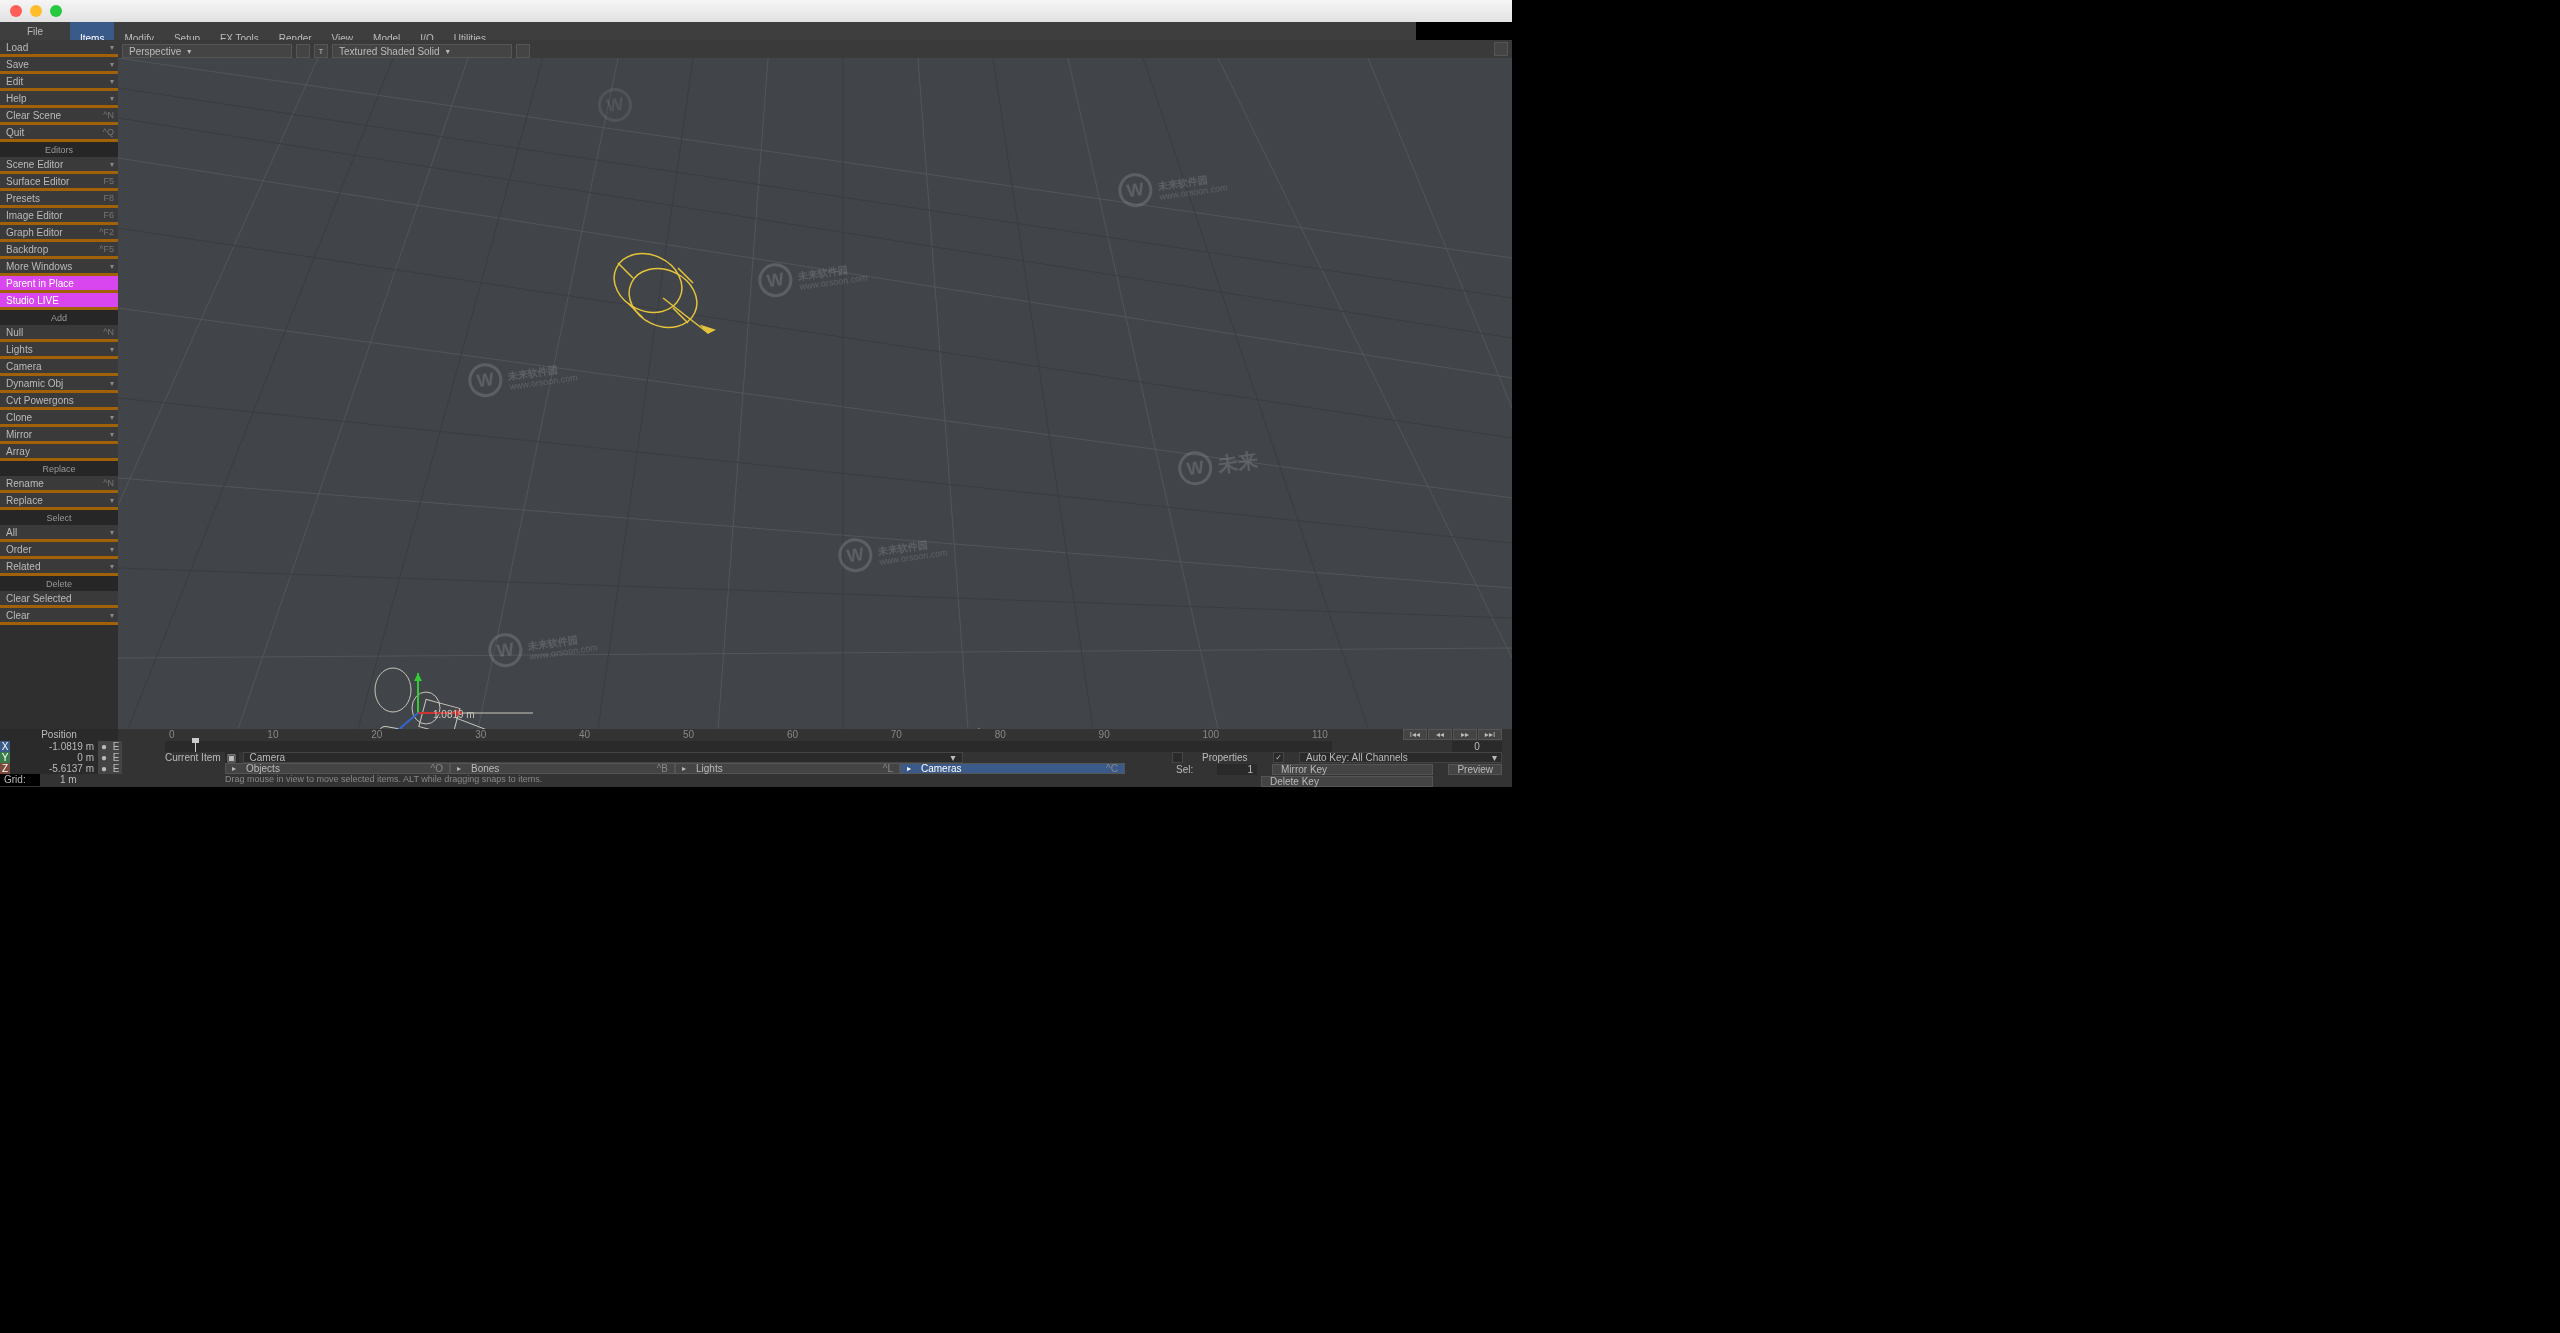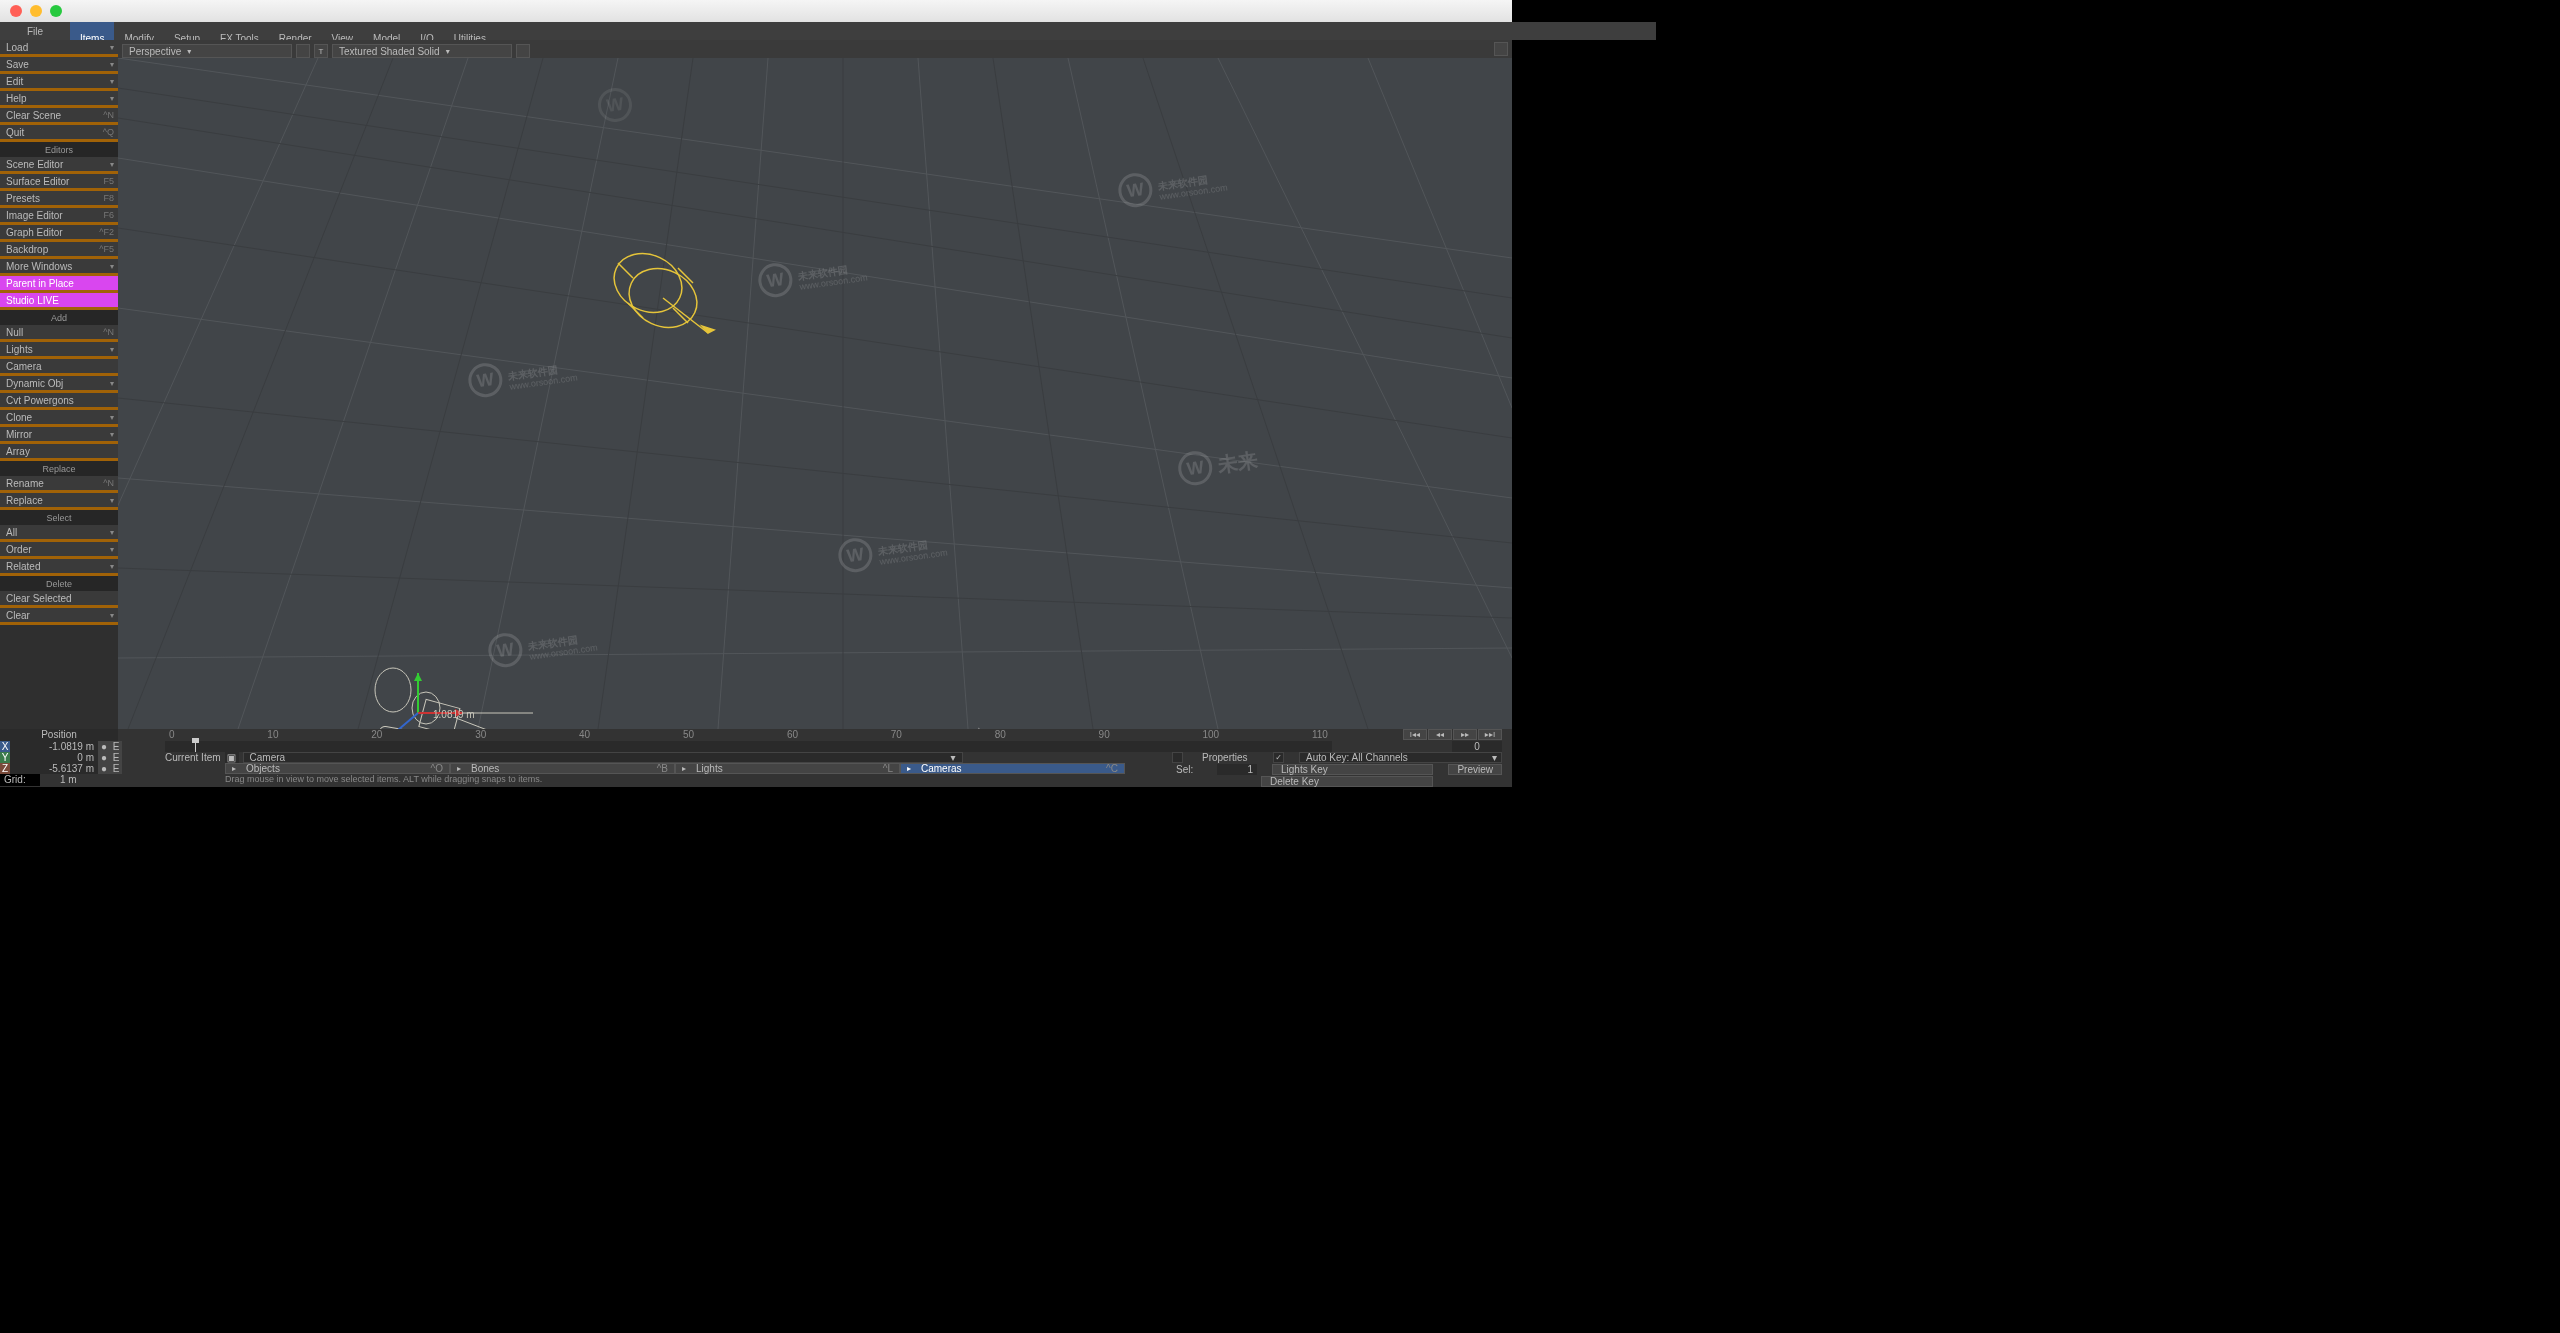--- a/index.html
+++ b/index.html
@@ -8,21 +8,21 @@
 
 .titlebar { position: absolute; left: 0; top: 0; width: 1512px; height: 22px; background: linear-gradient(#f5f5f5,#e2e2e2); display: flex; align-items: center; }
 .traffic { display: flex; gap: 8px; padding-left: 10px; }
 .traffic span { width: 12px; height: 12px; border-radius: 50%; }
 .tl-close { background: #ff5f56; }
 .tl-min { background: #ffbd2e; }
 .tl-max { background: #27c93f; }
 .titlebar .title { flex: 1; text-align: center; color: #444; font-size: 11px; }
 
 
-.menubar { position: absolute; left: 0; top: 22px; width: 1656px; height: 18px; background: #3e3e3e; display: flex; align-items: center; color: #bbb; }
+.menubar { position: absolute; left: 0; top: 22px; width: 1416px; height: 18px; background: #3e3e3e; display: flex; align-items: center; color: #bbb; }
 .menubar .file { width: 70px; text-align: center; }
 .menubar .tabs { display: flex; height: 100%; }
 .menubar .tab { padding: 16px 10px; display: flex; align-items: center; cursor: pointer; }
 .menubar .tab.active { background: #3a5a8a; color: #fff; }
 
 
 .viewstrip { position: absolute; left: 118px; top: 40px; right: calc(2560px - 1512px); height: 18px; background: #3a3a3a; display: flex; align-items: flex-end; gap: 4px; padding-left: 4px; color: #bbb; }
 .dropdown { background: #444; border: 1px solid #555; height: 14px; display: flex; align-items: center; padding: 0 6px; position: relative; }
 .dropdown::after { content: "▾"; margin-left: 6px; font-size: 8px; }
 .squarebtn { width: 14px; height: 14px; background: #444; border: 1px solid #555; }
@@ -330,21 +330,21 @@
   <div class="rightctl">
     <div class="row">
       <div class="chk"></div>
       <div class="lbl2">Properties</div>
       <div class="chk">✓</div>
       <div class="dd2">Auto Key: All Channels</div>
     </div>
     <div class="row">
       <div class="lbl2" style="width:30px">Sel:</div>
       <div style="width:40px;text-align:right;padding-right:4px;background:#2a2a2a">1</div>
-      <div class="btn2" style="flex:1">Lights Key</div>
+      <div class="btn2" style="flex:1">Mirror Key</div>
       <div class="btn2">Preview</div>
     </div>
     <div class="row">
       <div style="width:74px"></div>
       <div class="btn2" style="flex:1">Delete Key</div>
       <div style="width:54px"></div>
     </div>
   </div>
 
   <div class="transport" id="transport">

